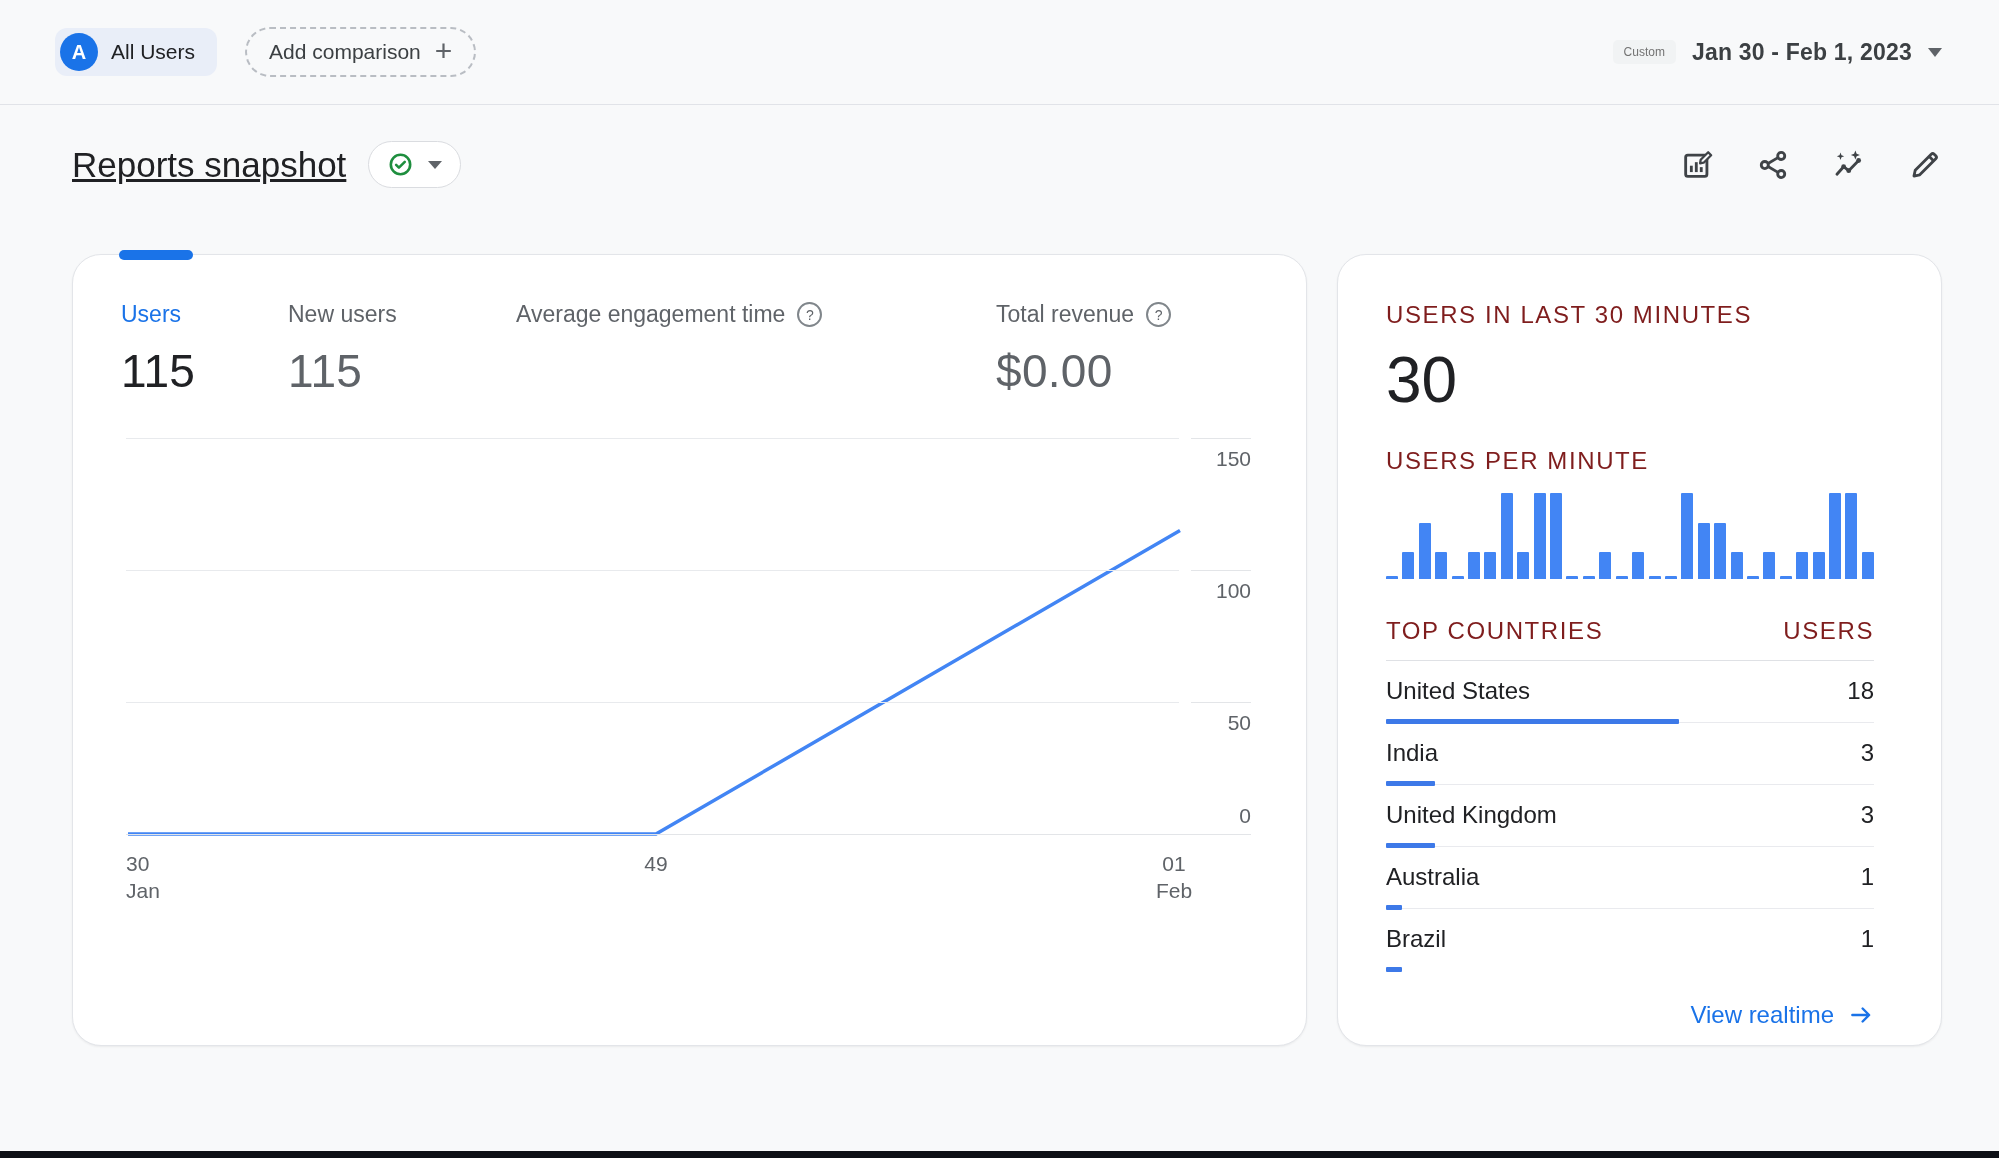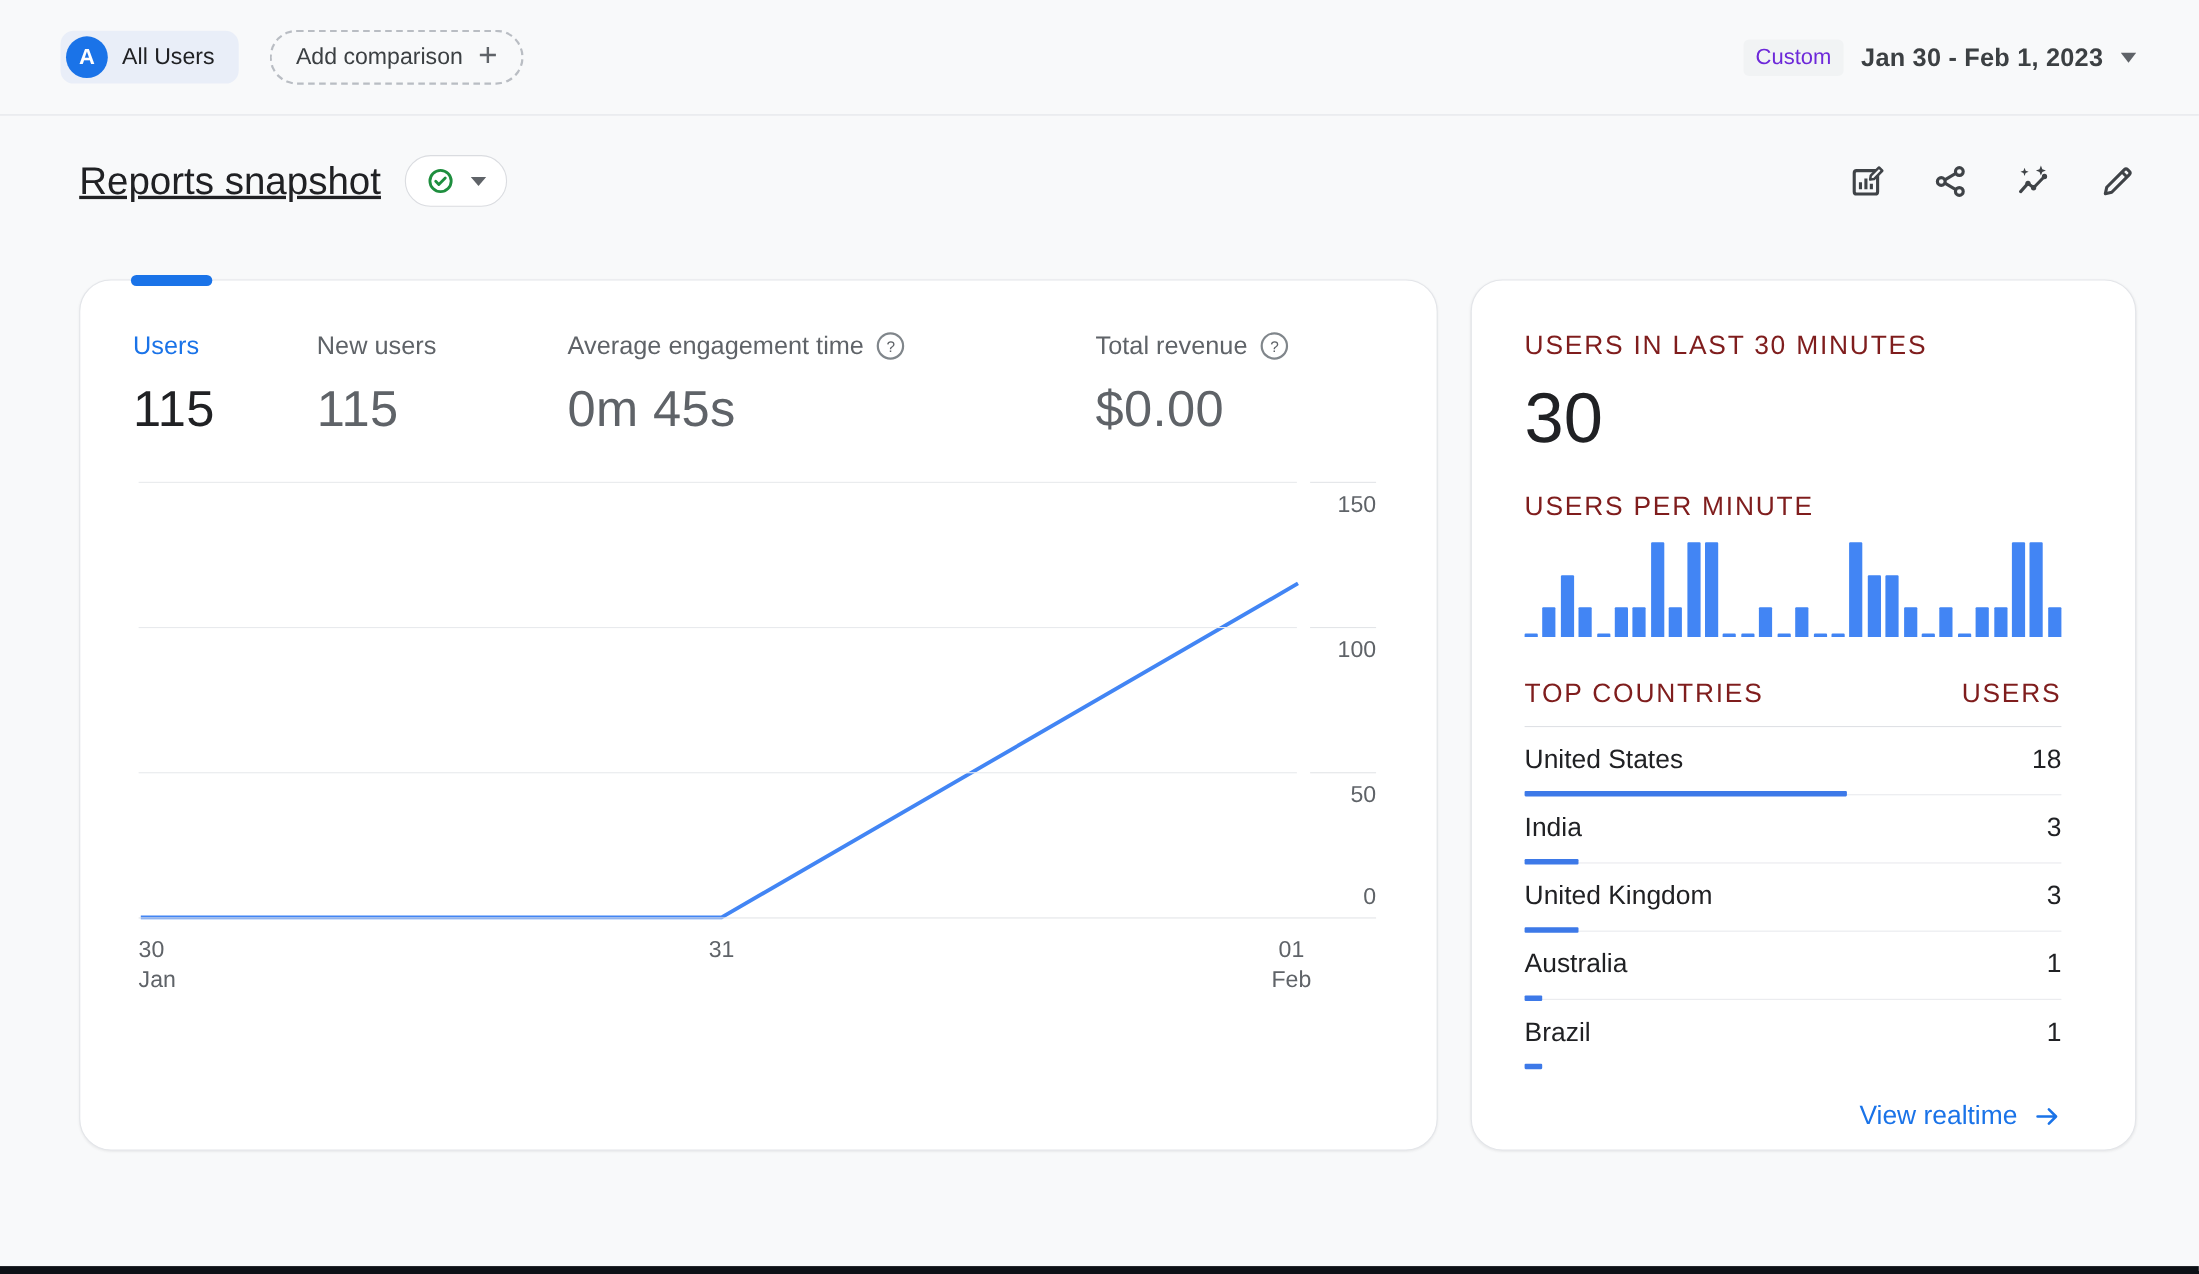--- a/index.html
+++ b/index.html
@@ -7,21 +7,21 @@
   .page{position:relative;width:1999px;height:1158px;background:#f8f9fa;overflow:hidden;}
 
   
   .topbar{display:flex;align-items:center;height:104px;padding:0 57px 0 55px;border-bottom:1px solid #e1e3e8;}
   .chip-users{display:flex;align-items:center;gap:13px;background:#e9eef8;border-radius:12px;padding:5px 22px 5px 5px;height:48px;box-sizing:border-box;cursor:pointer;}
   .avatar{width:38px;height:38px;border-radius:50%;background:#1a73e8;color:#fff;display:flex;align-items:center;justify-content:center;font-size:20px;font-weight:bold;}
   .chip-users-label{font-size:21px;color:#202124;}
   .chip-add{display:flex;align-items:center;gap:14px;margin-left:28px;border:2px dashed #b9bdc3;border-radius:26px;padding:0 22px;height:50px;box-sizing:border-box;color:#3c4043;font-size:21px;cursor:pointer;background:transparent;}
   .plus{font-size:30px;color:#5f6368;font-weight:400;line-height:1;margin-top:-3px;}
   .dategroup{margin-left:auto;display:flex;align-items:center;gap:16px;cursor:pointer;}
-  .custom-badge{background:#f1f3f4;border-radius:5px;padding:5px 11px;font-size:20px;color:#6d28d9;}
+  .custom-badge{background:#f1f3f4;border-radius:5px;padding:5px 11px;font-size:12px;color:#737373;}
   .daterange{font-size:23px;font-weight:700;color:#3c4043;letter-spacing:.2px;}
   .caret{width:0;height:0;border-left:7px solid transparent;border-right:7px solid transparent;border-top:9px solid #5f6368;}
 
   
   .titlerow{display:flex;align-items:center;padding:36px 57px 0 72px;}
   .page-title{font-size:35px;color:#202124;font-weight:400;text-decoration:underline;}
   .status-pill{display:flex;align-items:center;gap:14px;margin-left:22px;border:1px solid #dadce0;border-radius:26px;padding:9px 18px;background:#fff;cursor:pointer;}
   .pill-caret{width:0;height:0;border-left:7px solid transparent;border-right:7px solid transparent;border-top:8px solid #5f6368;}
   .actions{margin-left:auto;display:flex;align-items:center;gap:42px;}
   .action-btn{background:none;border:none;padding:0;cursor:pointer;color:#3f4347;display:flex;}
@@ -160,21 +160,20 @@
             <div class="m-label">
               <span>New users</span>
             </div>
             <div class="m-value">115</div>
           </div>
           <div class="metric">
             <div class="m-label">
               <span>Average engagement time</span>
               <span class="help">?</span>
             </div>
-            <div class="m-value">0m 45s</div>
           </div>
           <div class="metric">
             <div class="m-label">
               <span>Total revenue</span>
               <span class="help">?</span>
             </div>
             <div class="m-value">$0.00</div>
           </div>
         </div>
       <div class="plot">
@@ -186,21 +185,21 @@
           <div class="ylab" style="top: 9px;">150</div>
           <div class="grid" style="top: 132px;"></div>
           <div class="gtick" style="top: 132px;"></div>
           <div class="ylab" style="top: 141px;">100</div>
           <div class="grid" style="top: 264px;"></div>
           <div class="gtick" style="top: 264px;"></div>
           <div class="ylab" style="top: 273px;">50</div>
           <div class="grid zero" style="top: 396px;"></div>
           <div class="ylab" style="top: 366px;">0</div>
           <div class="xlab xl0">30<br>Jan</div>
-          <div class="xlab xl1">31</div>
+          <div class="xlab xl1">49</div>
           <div class="xlab xl2">01<br>Feb</div>
         </div>
     </div>
 
     <div class="card card-rt">
       <div class="rt-label rt-30">USERS IN LAST 30 MINUTES</div>
       <div class="rt-value">30</div>
       <div class="rt-label rt-perminute">USERS PER MINUTE</div>
       <div class="rt-bars">
           <div class="rt-bar" style="height: 3px;"></div>

